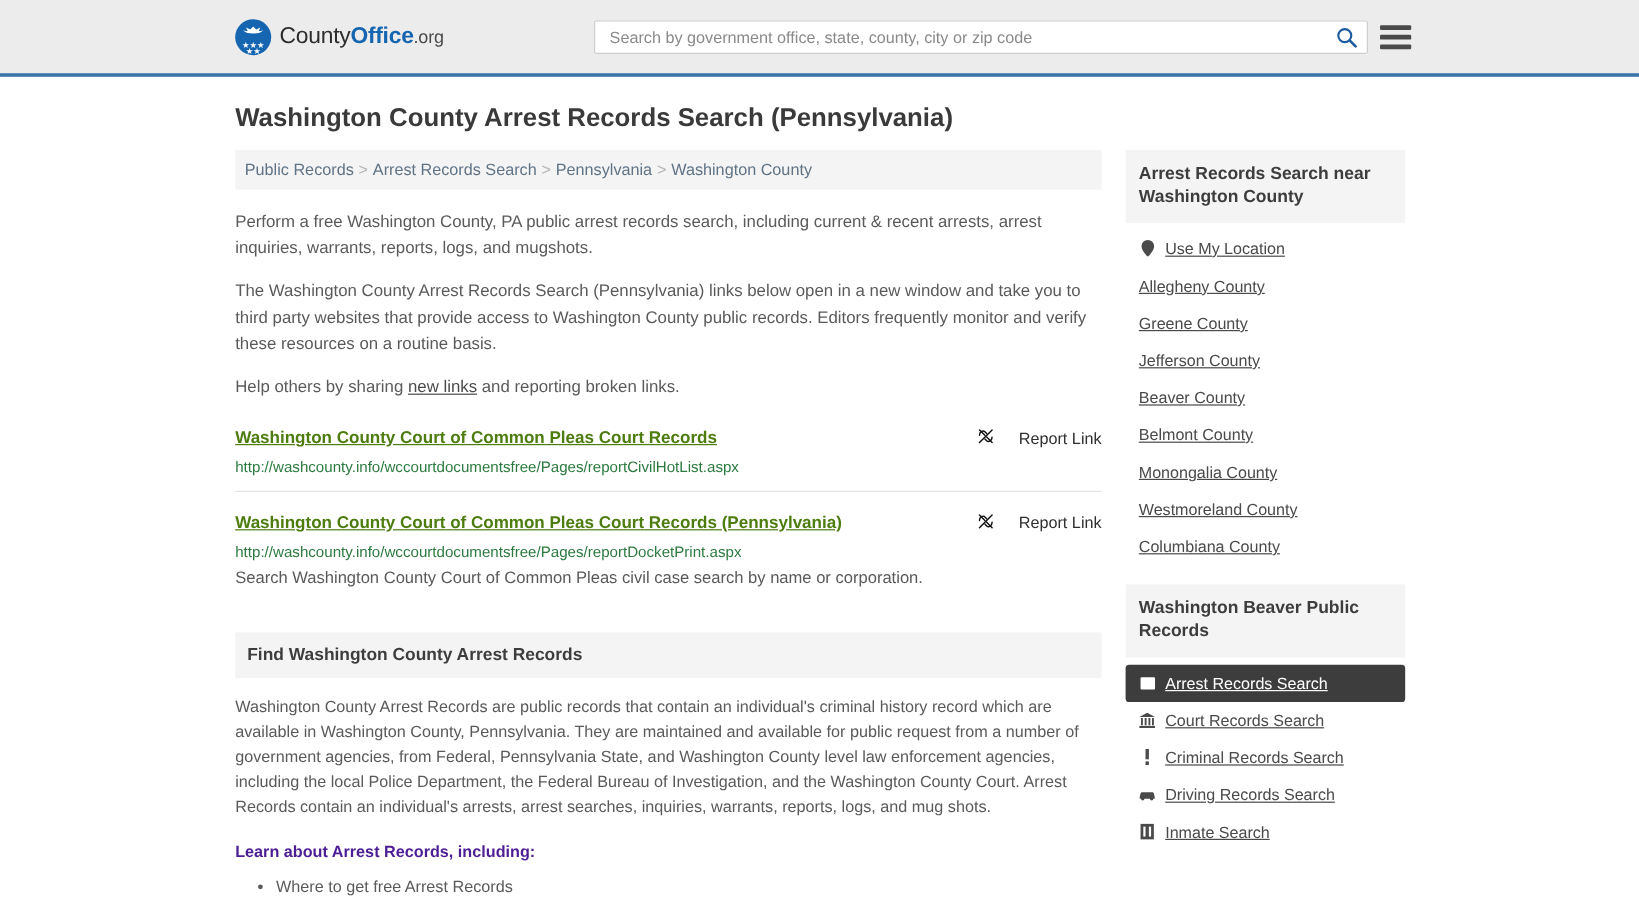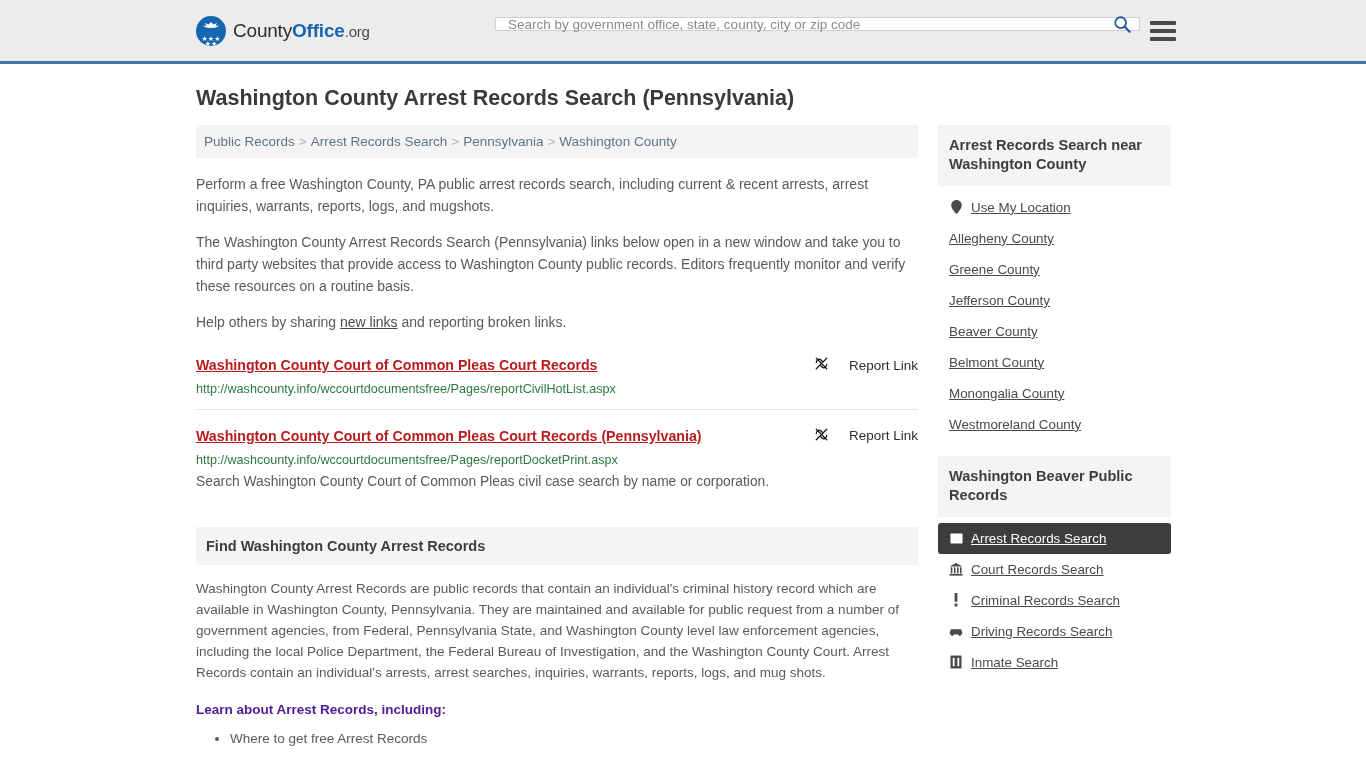--- a/index.html
+++ b/index.html
@@ -60,21 +60,21 @@
     white-space: nowrap;
   }
   .brand-text .bold-blue { color: #1565b0; font-weight: bold; }
   .brand-text .org { color: #4a4a4a; font-size: 15px; }
 
   .search-wrap {
     position: absolute;
     left: 495px;
     top: 17px;
     width: 645px;
-    height: 14px;
+    height: 28px;
     display: flex;
     align-items: center;
     background: #ffffff;
     border: 1px solid #cfcfcf;
     border-radius: 2px;
     padding: 0 8px 0 10px;
   }
   .search-input {
     flex: 1;
     border: none;
@@ -149,21 +149,21 @@
   
   .result { padding: 6px 0 10px 0; }
   .result-head {
     display: flex;
     align-items: flex-start;
     justify-content: space-between;
   }
   .result-title {
     font-size: 14.2px;
     font-weight: bold;
-    color: #b91c1c;
+    color: #4d7c0f;
     line-height: 1.5;
   }
   .report-link {
     display: flex;
     align-items: center;
     gap: 20px;
     font-size: 13.5px;
     color: #2f2f2f;
     white-space: nowrap;
     text-decoration: none;
@@ -387,20 +387,25 @@
           <li>
               <a class="panel-item" href="#">
                 <span class="label">Monongalia County</span>
               </a>
             </li>
           <li>
               <a class="panel-item" href="#">
                 <span class="label">Westmoreland County</span>
               </a>
             </li>
+          <li>
+              <a class="panel-item" href="#">
+                <span class="label">Columbiana County</span>
+              </a>
+            </li>
         </ul>
       </div>
 
       <div class="panel-gap"></div>
 
       <div class="panel">
         <div class="panel-head">Washington Beaver Public Records</div>
         <ul class="panel-list">
           <li>
             <a class="panel-item active" href="#">

